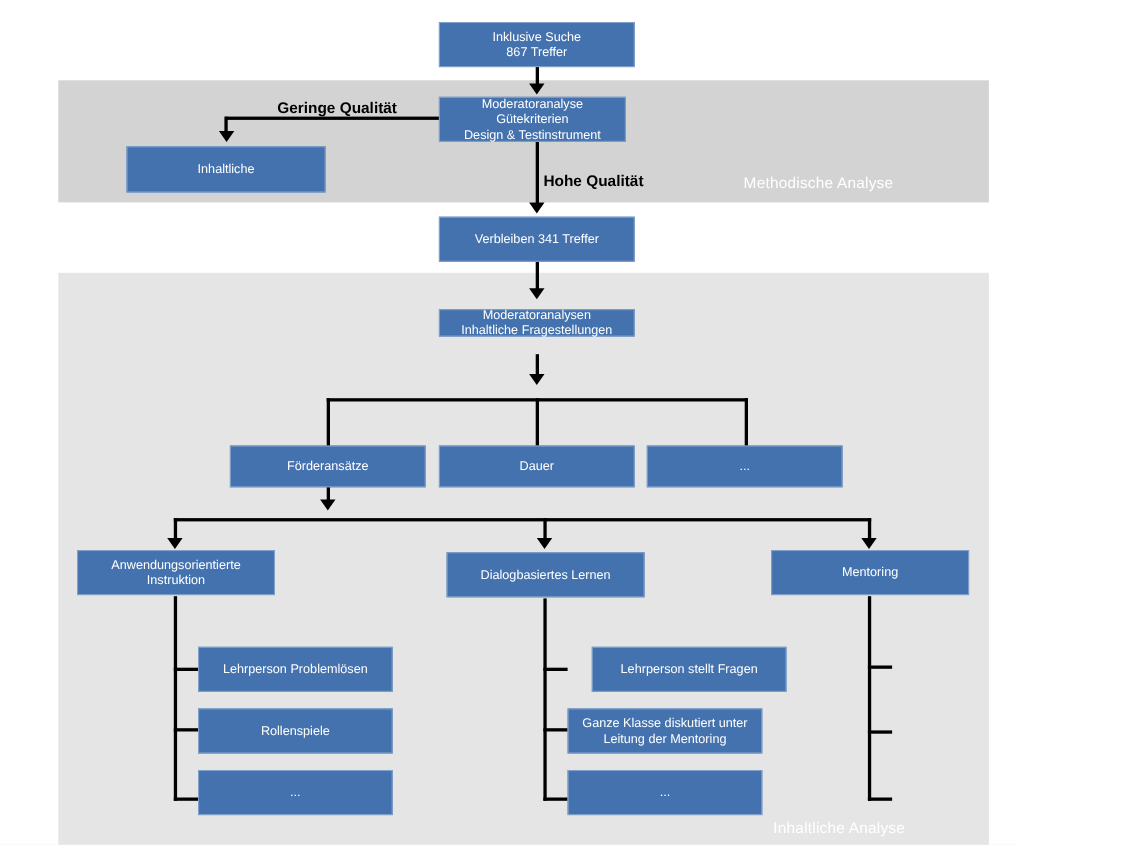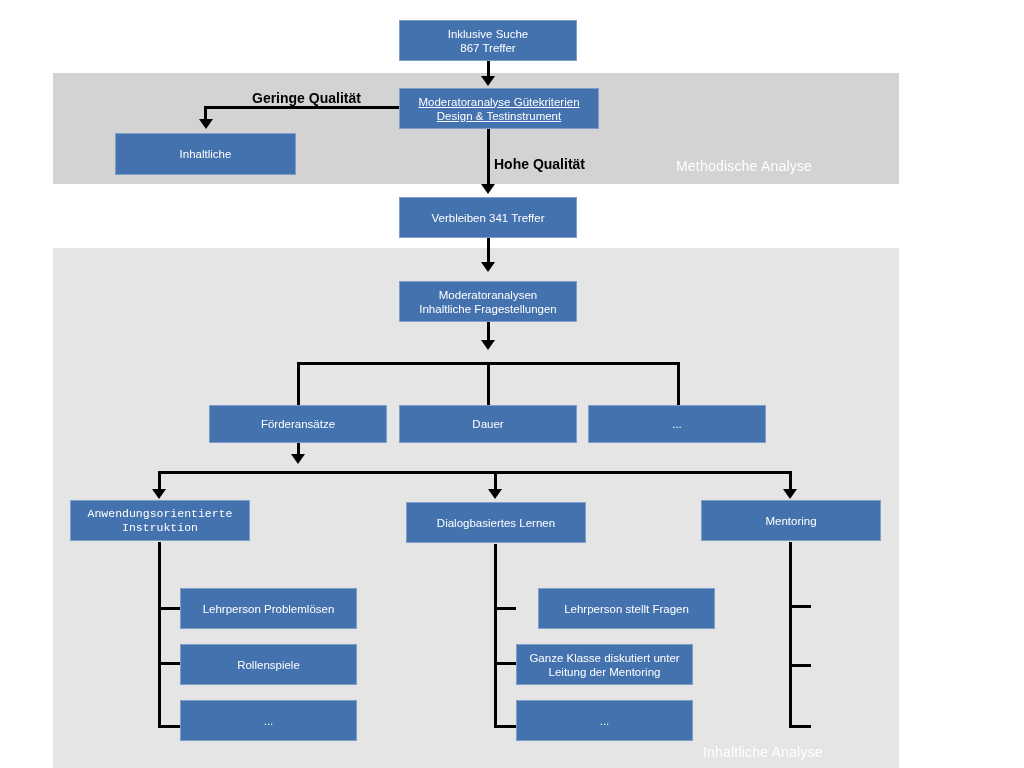--- a/index.html
+++ b/index.html
@@ -116,40 +116,40 @@
   <div class="ln hl" style="left:789px;top:664px;width:22px;"></div>
   <div class="ln hl" style="left:789px;top:725px;width:22px;"></div>
 
   <div class="node" style="left:399px;top:20px;width:178px;height:41px;">
     <div>
       <span>Inklusive Suche</span>
       <span>867 Treffer</span>
     </div>
   </div>
 
-  <div class="node" style="left:399px;top:88px;width:200px;height:41px;text-decoration:underline;">
+  <div class="node" style="left:399px;top:88px;width:170px;height:41px;">
     <div>
       <span>Moderatoranalyse Gütekriterien</span>
       <span>Design &amp; Testinstrument</span>
     </div>
   </div>
 
   <div class="node" style="left:115px;top:133px;width:181px;height:42px;">
     <div>
       <span>Inhaltliche</span>
     </div>
   </div>
 
   <div class="node" style="left:399px;top:197px;width:178px;height:41px;">
     <div>
       <span>Verbleiben 341 Treffer</span>
     </div>
   </div>
 
-  <div class="node" style="left:399px;top:281px;width:178px;height:41px;">
+  <div class="node" style="left:399px;top:281px;width:178px;height:25px;">
     <div>
       <span>Moderatoranalysen</span>
       <span>Inhaltliche Fragestellungen</span>
     </div>
   </div>
 
   <div class="node" style="left:209px;top:405px;width:178px;height:38px;">
     <div>
       <span>Förderansätze</span>
     </div>
@@ -160,21 +160,21 @@
       <span>Dauer</span>
     </div>
   </div>
 
   <div class="node" style="left:588px;top:405px;width:178px;height:38px;">
     <div>
       <span>...</span>
     </div>
   </div>
 
-  <div class="node" style="left:70px;top:500px;width:180px;height:41px;font-family:Liberation Mono, monospace;">
+  <div class="node" style="left:70px;top:500px;width:180px;height:41px;">
     <div>
       <span>Anwendungsorientierte</span>
       <span>Instruktion</span>
     </div>
   </div>
 
   <div class="node" style="left:406px;top:502px;width:180px;height:41px;">
     <div>
       <span>Dialogbasiertes Lernen</span>
     </div>

